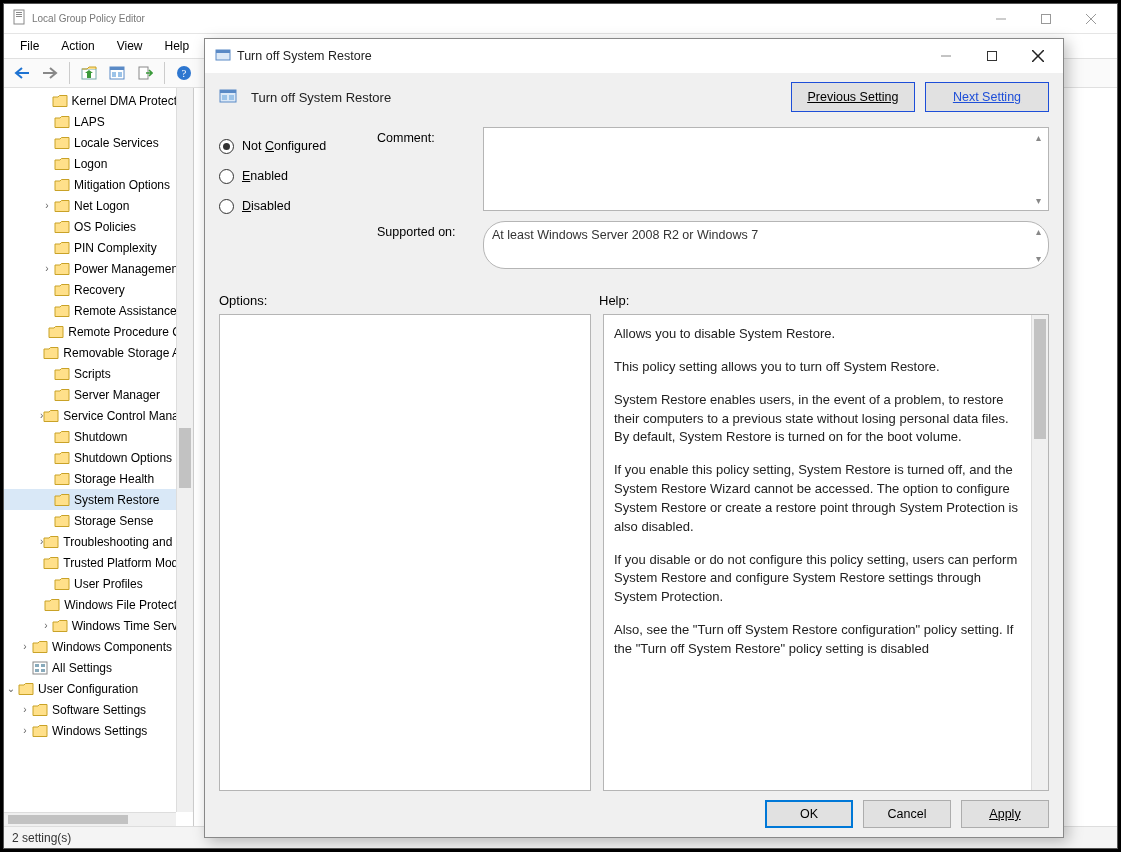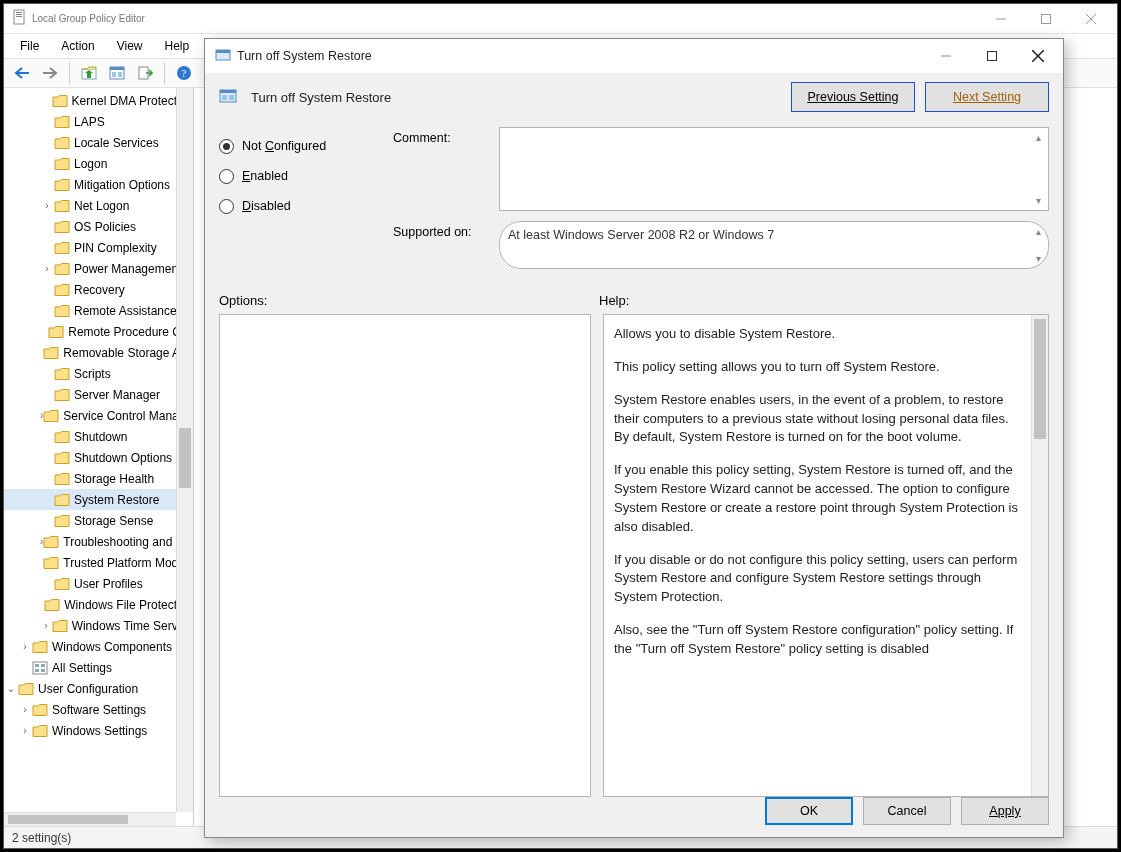--- a/index.html
+++ b/index.html
@@ -132,26 +132,26 @@
   }
   .dlg-header{
     height:48px; display:flex; align-items:center; padding:0 14px; gap:10px;
     background:#f0f0f0;
   }
   .dlg-header .htitle{ font-size:13px; color:#222; flex:1; padding-left:4px;}
   .navbtn{
     width:124px; height:30px; background:#e1e1e1; border:1px solid #1d4ed8;
     display:flex; align-items:center; justify-content:center; font-size:12.5px;
   }
-  .navbtn.disabled{ color:#a16207; }
+  .navbtn.disabled{ color:#1d4ed8; }
   .navbtn .u{ text-decoration:underline; }
   .dlg-body{
     flex:1; padding: 6px 14px 0 14px; display:flex; flex-direction:column; min-height:0;
   }
-  .toprow{ display:flex; gap:24px; }
+  .toprow{ display:flex; gap:8px; }
   .radios{ width:150px; padding-top:4px;}
   .radio{ display:flex; align-items:center; height:30px; gap:8px; font-size:12.5px;}
   .radio .dot{
     width:15px; height:15px; border:1px solid #333; border-radius:50%; position:relative; background:#fff;
   }
   .radio.selected .dot::after{
     content:""; position:absolute; top:3px; left:3px; width:7px; height:7px; background:#333; border-radius:50%;
   }
   .fieldcol{ flex:1; }
   .fieldrow{ display:flex; gap:10px; margin-bottom:10px;}
@@ -174,21 +174,21 @@
   }
   .panel.options{ width:372px;}
   .panel.help{ flex:1;}
   .panel.help .vscroll{
     position:absolute; right:0; top:0; bottom:0; width:17px; background:#f0f0f0; border-left:1px solid #ddd;
   }
   .panel.help .vscroll .thumb{position:absolute;left:2px;right:2px;top:4px;height:120px;background:#c2c2c2;}
   .help-text{ padding:10px 22px 10px 10px; font-size:13px; line-height:1.45; color:#222;}
   .help-text p{ margin:0 0 14px 0;}
   .dlg-buttons{
-    height:40px; display:flex; justify-content:flex-end; gap:10px; padding:0 14px;
+    height:46px; display:flex; justify-content:flex-end; align-items:center; gap:10px; padding:16px 14px;
     background:#f0f0f0;
   }
   .btn{
     width:88px; height:28px; background:#e1e1e1; border:1px solid #adadad;
     display:flex; align-items:center; justify-content:center; font-size:12.5px;
   }
   .btn.primary{ border:2px solid #0078d7;}
   .btn .u{text-decoration:underline;}
   
   .svg-doc{width:16px;height:16px;}

